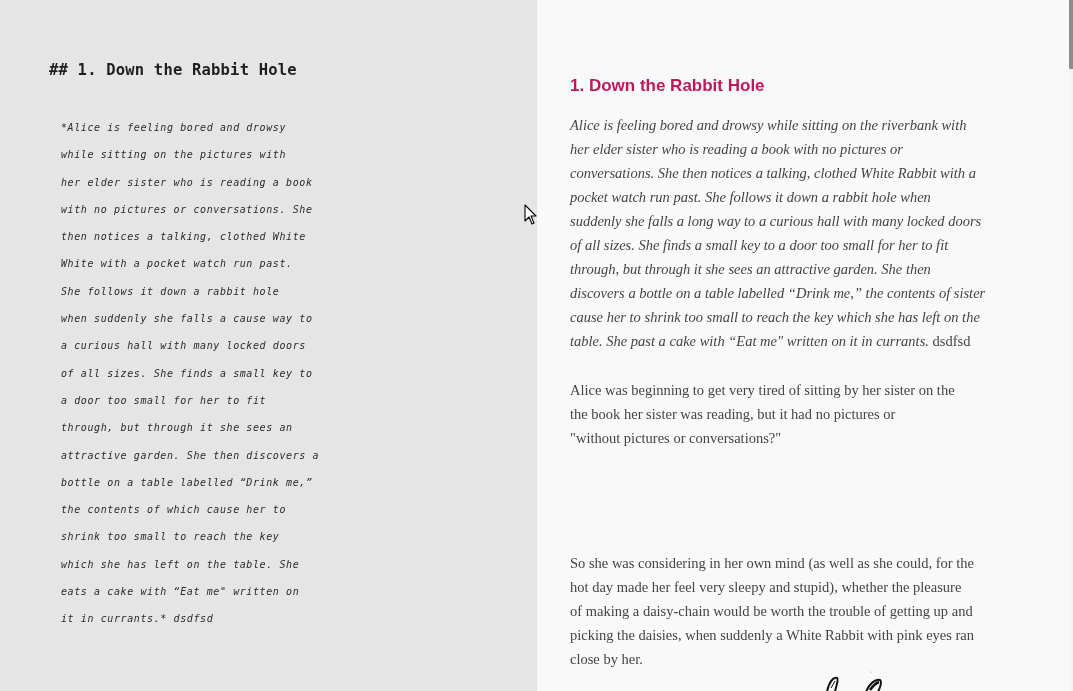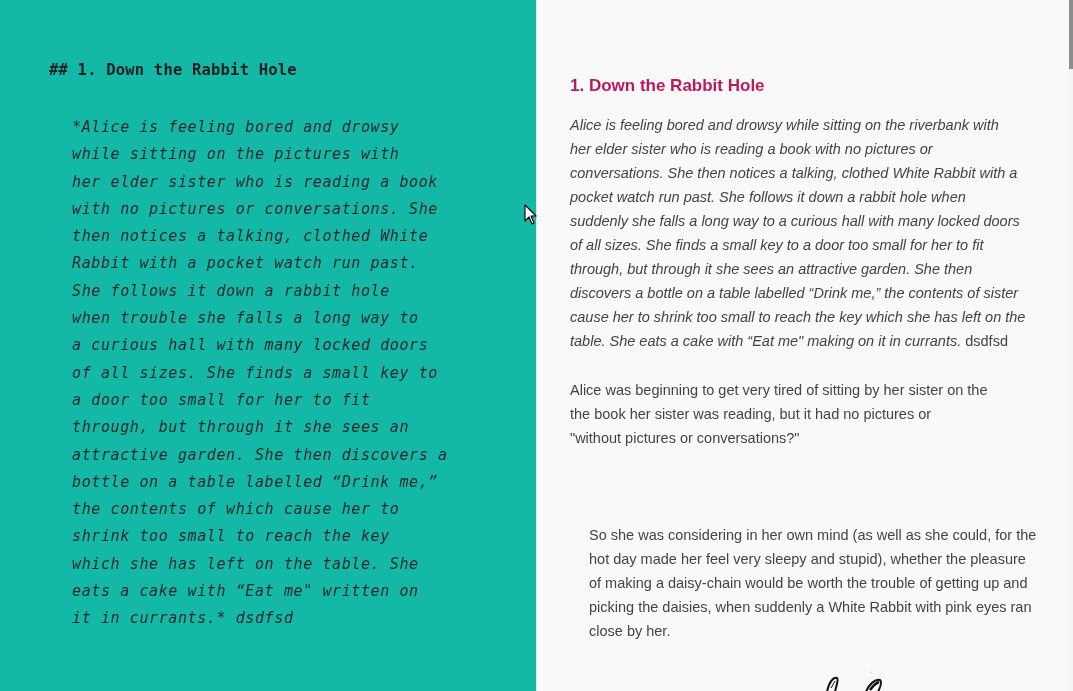--- a/index.html
+++ b/index.html
@@ -2,72 +2,72 @@
 <html><head>
   <meta charset="utf-8">
   <style>
     html, body { margin:0; padding:0; }
     body {
       width:1073px; height:691px; overflow:hidden;
       background:#f7f7f7; position:relative;
     }
     .pane-editor {
       position:absolute; left:0; top:0; width:537px; height:691px;
-      background:#14b8a6; border-right:1px solid #e2e2e2; box-sizing:border-box;
+      background:#e5e5e5; border-right:1px solid #e2e2e2; box-sizing:border-box;
       overflow:hidden;
     }
     .pane-preview {
       position:absolute; left:538px; top:0; width:535px; height:691px;
       background:#f9f9f9; overflow:hidden;
     }
     .md-heading {
       position:absolute; left:49px; top:61px;
       font-family:"DejaVu Sans Mono", monospace; font-weight:bold;
       font-size:15.5px; color:#1f1f1f; letter-spacing:0.2px; white-space:nowrap;
     }
     .md-para {
-      position:absolute; left:72px; top:114px; width:390px;
+      position:absolute; left:61px; top:114px; width:390px;
       font-family:"DejaVu Sans Mono", monospace; font-style:italic;
-      font-size:15px; line-height:27.3px; color:#2a2a2a; letter-spacing:0.6px;
+      font-size:10px; line-height:27.3px; color:#2a2a2a; letter-spacing:0.6px;
     }
     .md-para .line { display:block; white-space:nowrap; }
     .pv-heading {
       position:absolute; left:32px; top:76px;
       font-family:"Liberation Sans", sans-serif; font-weight:bold;
       font-size:17px; color:#be185d; white-space:nowrap;
     }
     .pv-block {
       position:absolute; left:32px; width:480px;
       font-family:"Liberation Sans", sans-serif; font-size:14.5px;
       line-height:24px; color:#444;
     }
-    .pv-block .line { display:block; white-space:nowrap; }
+    .pv-block .line { display:block; white-space:nowrap;font-family:Liberation Serif, serif; }
     .pv-block.italic { font-style:italic; }
     .pv-b1 { top:113px; }
     .pv-b2 { top:378px; }
-    .pv-b3 { top:523px;margin-left:19px; }
+    .pv-b3 { top:551px; }
     .illustration { position:absolute; left:285px; top:668px; width:70px; height:24px; }
     .scrollbar-track { position:absolute; right:0; top:0; width:4px; height:691px; background:#f5f5f5; }
     .scrollbar-thumb { position:absolute; right:0; top:0; width:4px; height:69px; background:#8d8d8d; }
     .cursor { position:absolute; left:524px; top:204px; width:16px; height:22px; }
   </style>
 </head>
 <body>
 
 <div class="pane-editor">
   <div class="md-heading">## 1. Down the Rabbit Hole</div>
   <div class="md-para">
     <span class="line">*Alice is feeling bored and drowsy</span>
     <span class="line">while sitting on the pictures with</span>
     <span class="line">her elder sister who is reading a book</span>
     <span class="line">with no pictures or conversations. She</span>
     <span class="line">then notices a talking, clothed White</span>
-    <span class="line">Rabbit with a pocket watch run past.</span>
+    <span class="line">White with a pocket watch run past.</span>
     <span class="line">She follows it down a rabbit hole</span>
-    <span class="line">when trouble she falls a long way to</span>
+    <span class="line">when suddenly she falls a cause way to</span>
     <span class="line">a curious hall with many locked doors</span>
     <span class="line">of all sizes. She finds a small key to</span>
     <span class="line">a door too small for her to fit</span>
     <span class="line">through, but through it she sees an</span>
     <span class="line">attractive garden. She then discovers a</span>
     <span class="line">bottle on a table labelled “Drink me,”</span>
     <span class="line">the contents of which cause her to</span>
     <span class="line">shrink too small to reach the key</span>
     <span class="line">which she has left on the table. She</span>
     <span class="line">eats a cake with “Eat me" written on</span>
@@ -81,21 +81,21 @@
   <div class="pv-block italic pv-b1">
     <span class="line">Alice is feeling bored and drowsy while sitting on the riverbank with</span>
     <span class="line">her elder sister who is reading a book with no pictures or</span>
     <span class="line">conversations. She then notices a talking, clothed White Rabbit with a</span>
     <span class="line">pocket watch run past. She follows it down a rabbit hole when</span>
     <span class="line">suddenly she falls a long way to a curious hall with many locked doors</span>
     <span class="line">of all sizes. She finds a small key to a door too small for her to fit</span>
     <span class="line">through, but through it she sees an attractive garden. She then</span>
     <span class="line">discovers a bottle on a table labelled “Drink me,” the contents of sister</span>
     <span class="line">cause her to shrink too small to reach the key which she has left on the</span>
-    <span class="line"><span>table. She eats a cake with “Eat me" making on it in currants.</span><span style="font-style:normal"> dsdfsd</span></span>
+    <span class="line"><span>table. She past a cake with “Eat me" written on it in currants.</span><span style="font-style:normal"> dsdfsd</span></span>
   </div>
 
   <div class="pv-block pv-b2">
     <span class="line">Alice was beginning to get very tired of sitting by her sister on the</span>
     <span class="line">the book her sister was reading, but it had no pictures or</span>
     <span class="line">"without pictures or conversations?"</span>
   </div>
 
   <div class="pv-block pv-b3">
     <span class="line">So she was considering in her own mind (as well as she could, for the</span>

